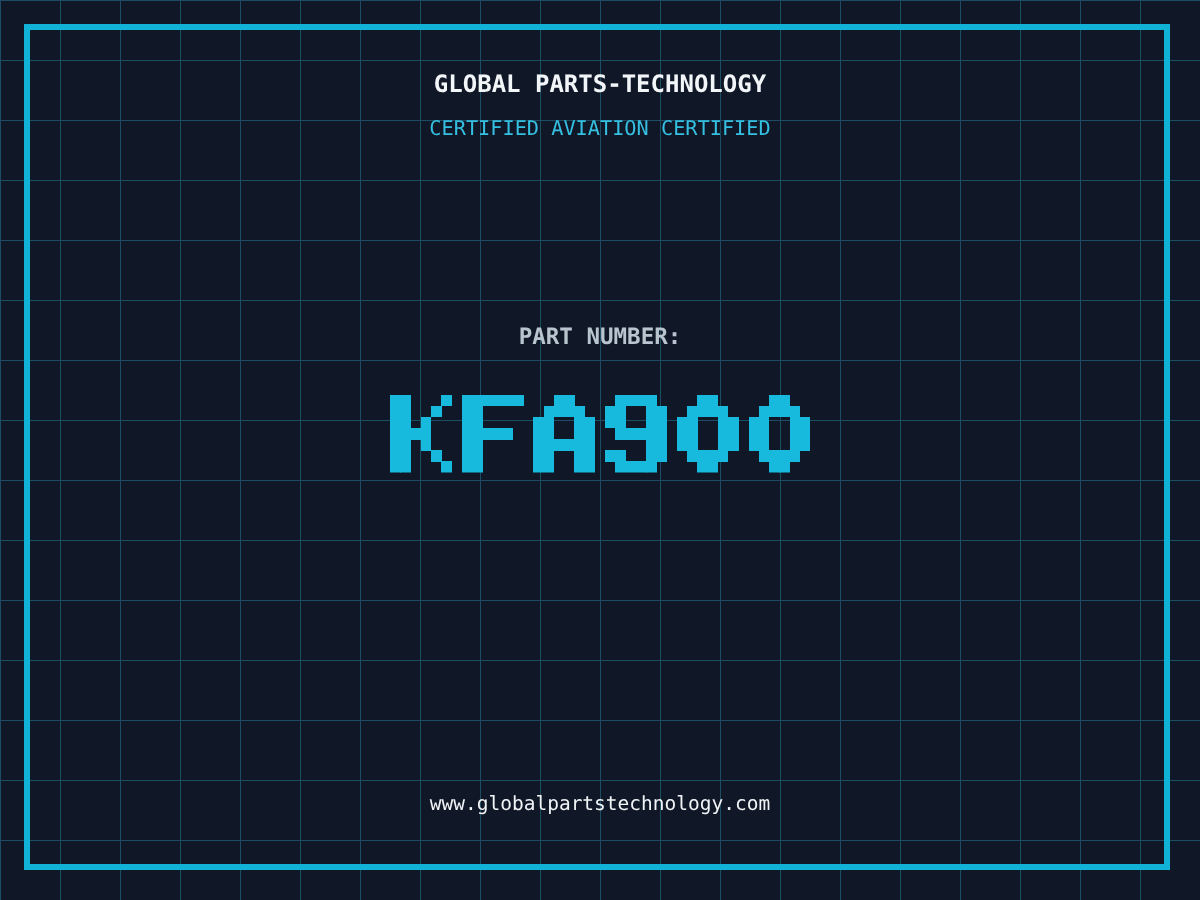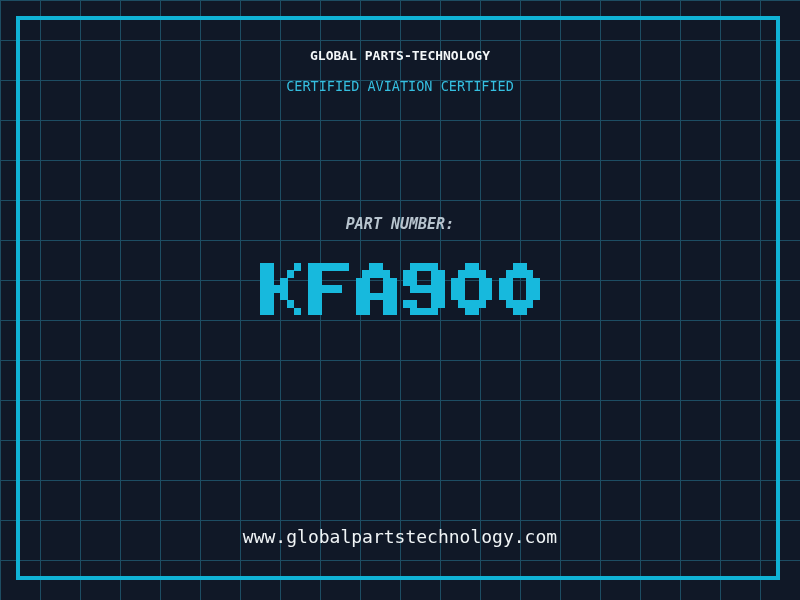--- a/index.html
+++ b/index.html
@@ -31,58 +31,57 @@
   .text-line {
     position: absolute;
     left: 0;
     right: 0;
     text-align: center;
     white-space: pre;
   }
   .company-title {
     top: 46px;
     line-height: 20px;
-    font-size: 13px;
+    font-size: 16px;
     font-weight: bold;
     letter-spacing: 0px;
     color: var(--title-text, #f3f6f8);
   }
   .certification-subtitle {
     top: 76px;
     line-height: 20px;
     font-size: 13.5px;
     font-weight: normal;
     color: var(--subtitle-text, #35bfe0);
   }
   .part-number-label {
     top: 214px;
     line-height: 20px;
     font-size: 15px;
     font-weight: bold;
     color: var(--label-text, #b8c4ce);
-    font-style: italic;
   }
   .part-number-value {
     position: absolute;
     top: 263px;
     left: 0;
     right: 0;
     height: 52px;
     display: flex;
     justify-content: center;
   }
   .part-number-value svg {
     width: 280px;
     height: 52px;
     fill: var(--part-number-text, #17b9dd);
   }
   .website-url {
     top: 527px;
     line-height: 20px;
-    font-size: 18px;
+    font-size: 13px;
     font-weight: normal;
     color: var(--url-text, #f0f4f6);
   }
 </style>
 </head>
 <body>
 
 <div class="frame"></div>
 
 <div class="text-line company-title">GLOBAL PARTS-TECHNOLOGY</div>

